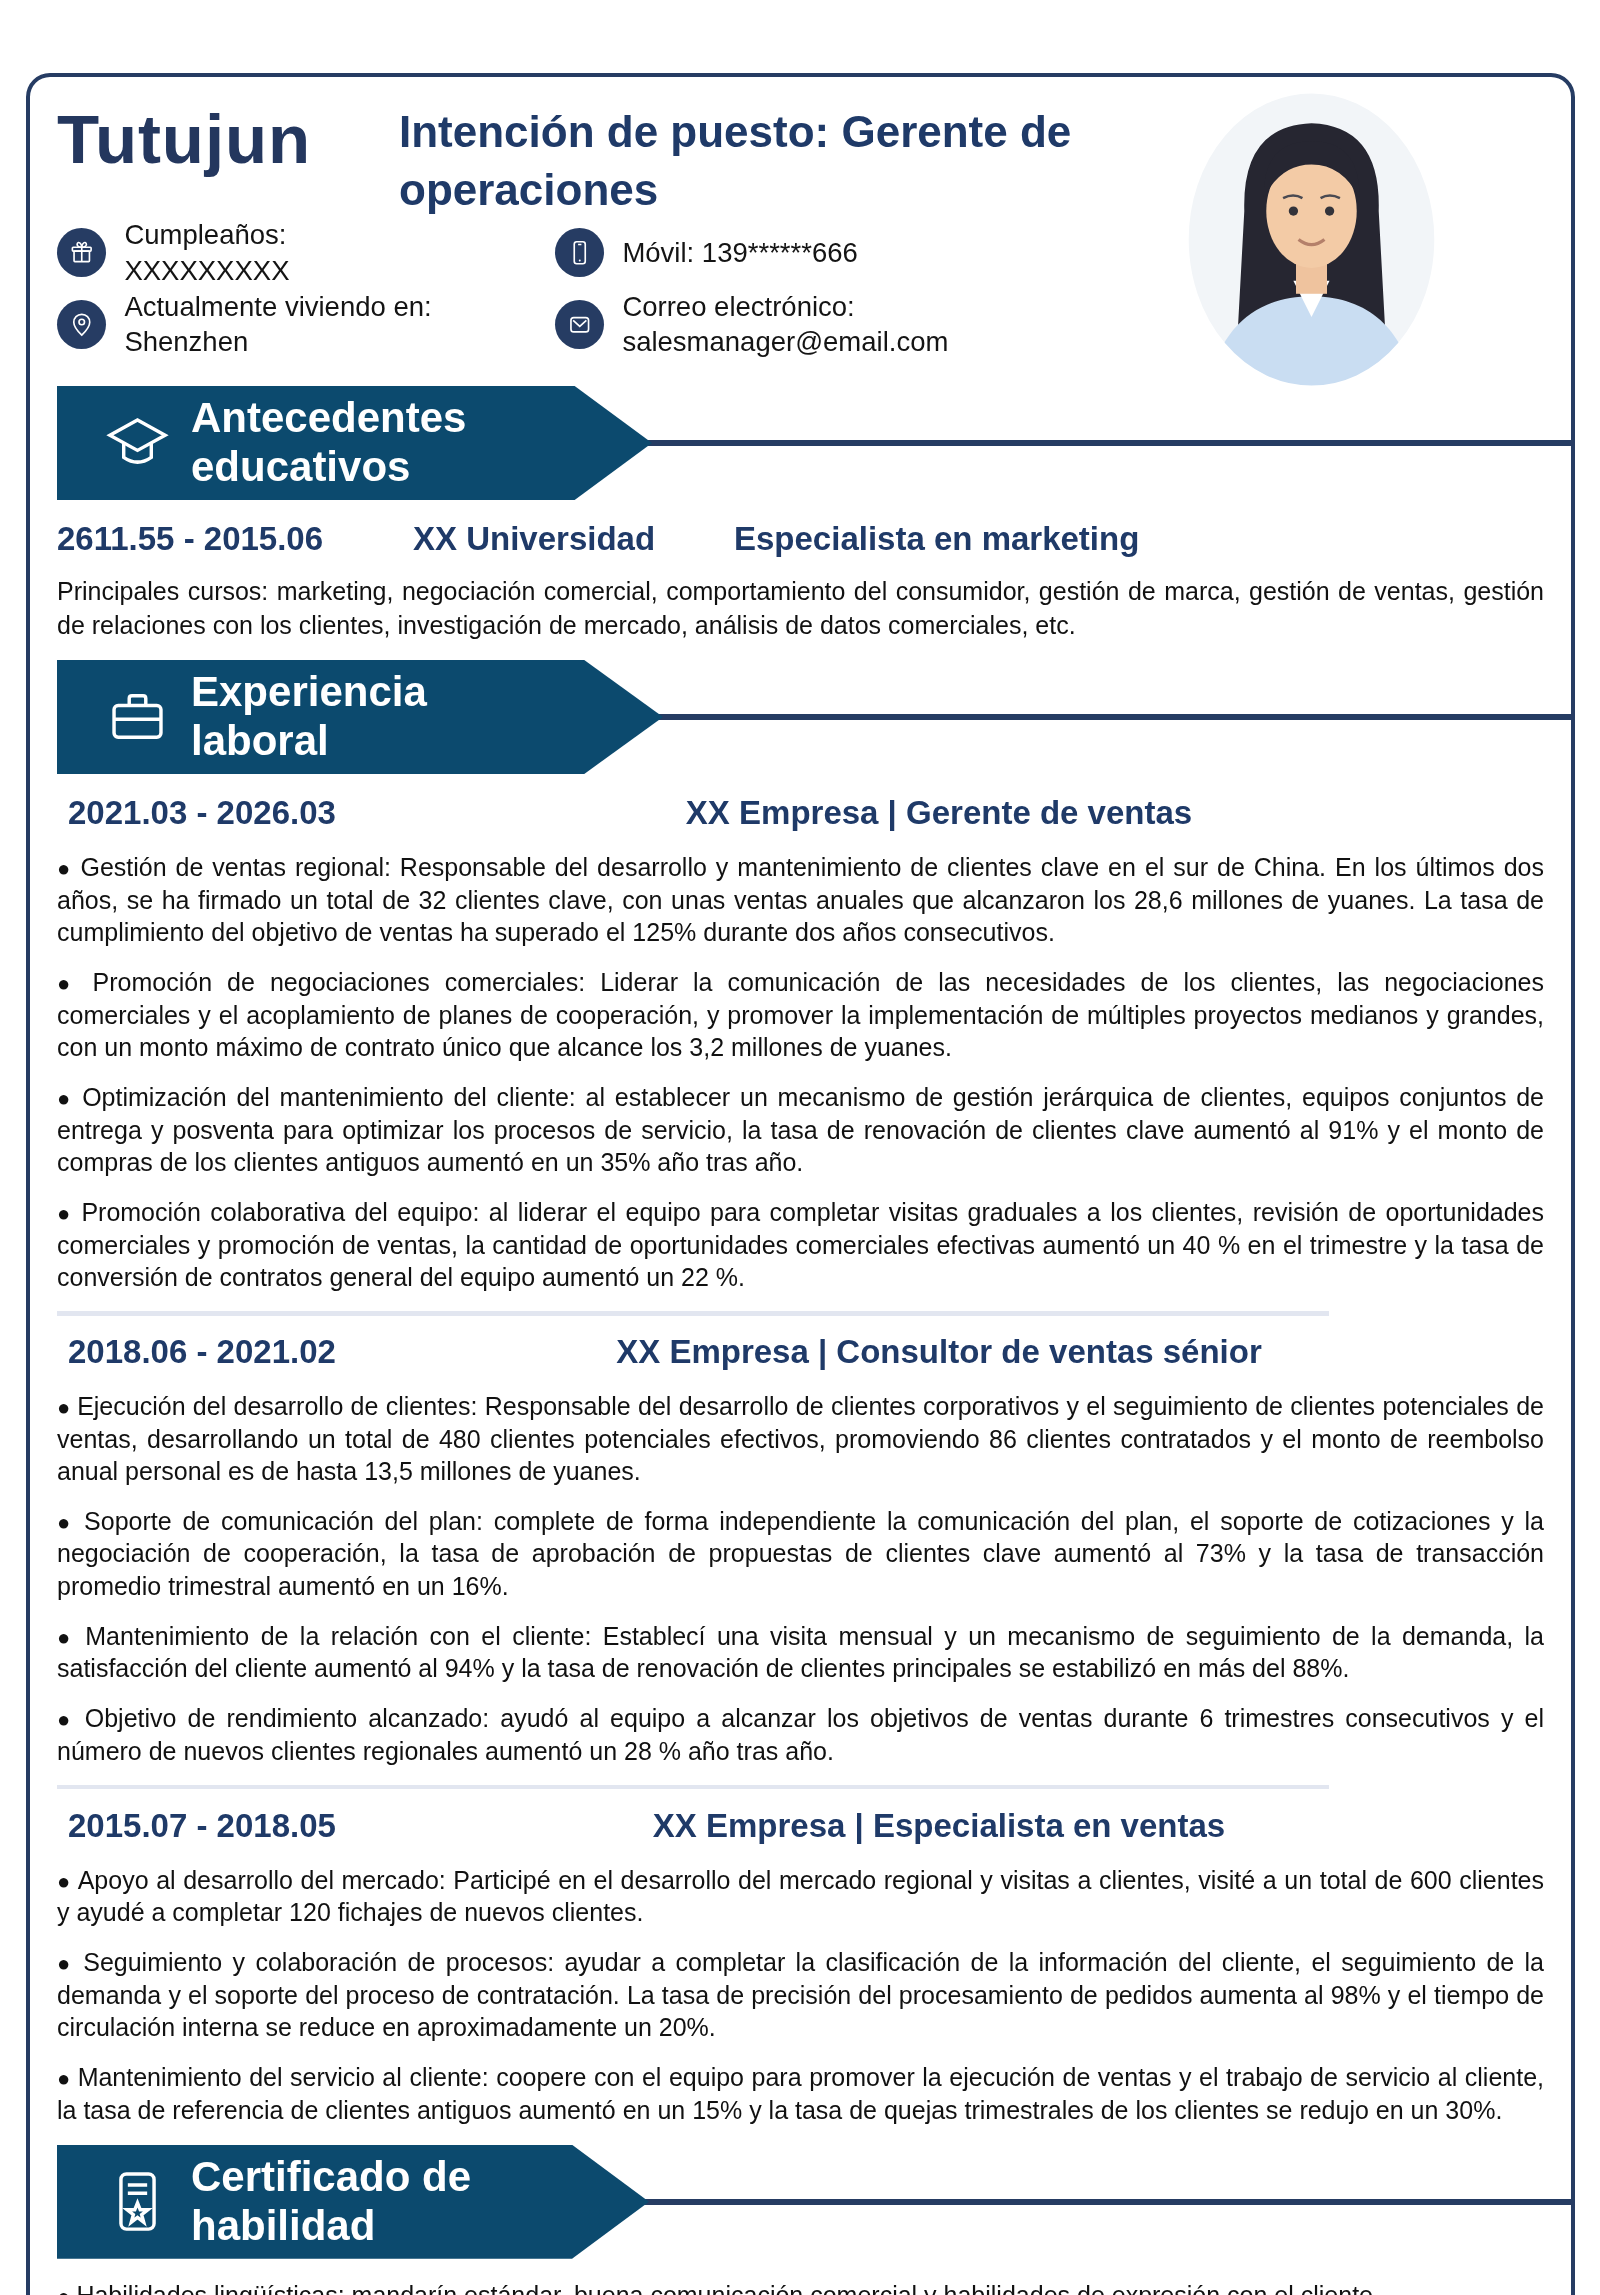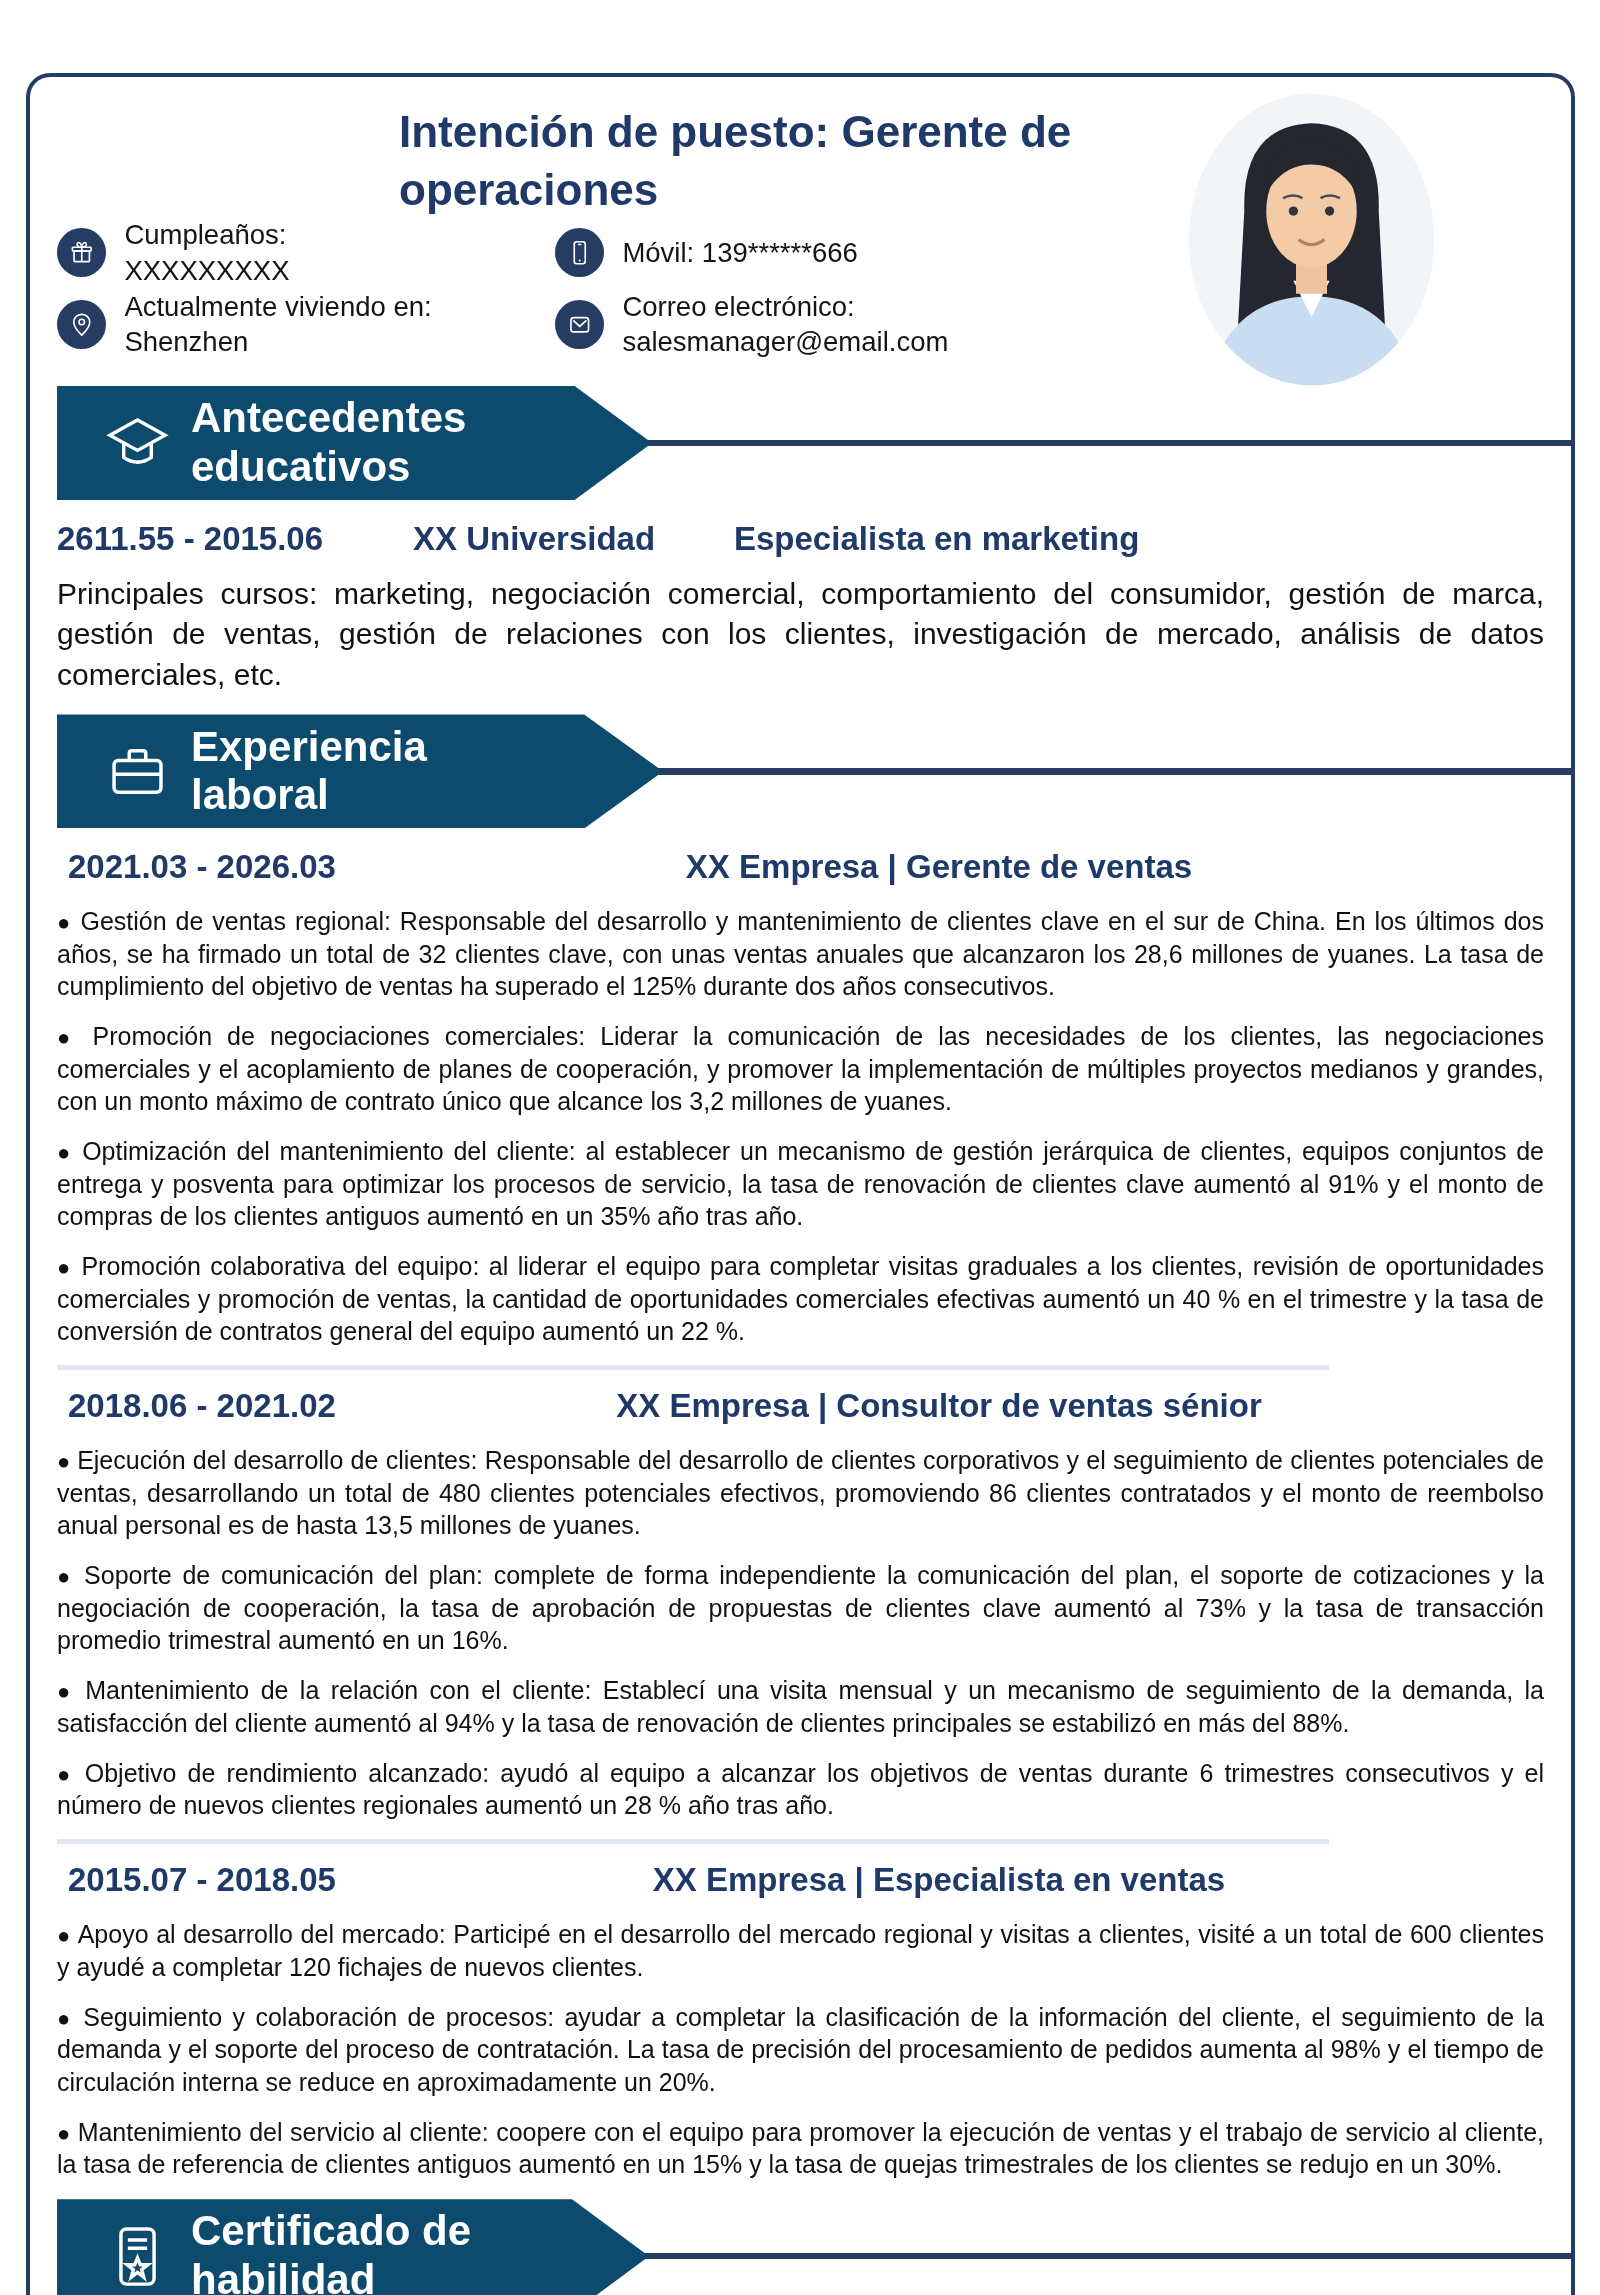--- a/index.html
+++ b/index.html
@@ -33,38 +33,39 @@
     clip-path:polygon(0 0, 87% 0, 100% 50%, 87% 100%, 0 100%); }
   .banner.w1 { width:595px; } .banner.w2 { width:606px; }
   .banner.w3 { width:592px; }
   .banner-icon { flex:none; display:flex; }
   .banner-icon svg { width:69px; height:69px; }
   .banner-label { font-size:42px; font-weight:bold; line-height:1.16; }
   .banner-label span { display:block; }
   
   .edu-row { display:grid; grid-template-columns:356px 321px auto;
     font-size:33px; font-weight:bold; color:#1F3A68; margin-bottom:15.6px; }
-  .courses { font-size:30px; line-height:1.36; color:#111; text-align:justify; }
+  .courses { font-size:25px; line-height:1.36; color:#111; text-align:justify; }
   
   .job-head { display:flex; align-items:baseline; font-size:33px;
     font-weight:bold; color:#1F3A68; margin:0 0 19px 11px; }
   .job-period { flex:none; width:404px; }
   .job-title { flex:1; text-align:center; padding-right:138px; }
   ul.bullets { list-style:none; }
   ul.bullets li { font-size:25px; line-height:1.3; color:#111;
     text-align:justify; margin-bottom:17.4px; }
   ul.bullets li::before { content:"\25CF\00A0"; font-size:22px; }
   .divider { height:4.6px; width:1272px; background:#E2E6F0; margin:13.8px 0 17.4px 0; }
 </style>
 </head>
 <body>
 
 <div class="card">
 
   <div class="header">
+    <div class="name">Tutujun</div>
     <div class="intent">Intención de puesto: Gerente de operaciones</div>
 
     <div class="contacts">
       <div class="contact">
         <span class="cicon">
           <svg viewBox="0 0 100 100" fill="none" stroke="#ffffff" stroke-width="6">
             <rect x="22" y="44" width="56" height="38" rx="3"></rect>
             <rect x="16" y="30" width="68" height="14" rx="3"></rect>
             <line x1="50" y1="30" x2="50" y2="82"></line>
             <path d="M50 30 C38 30 30 24 34 16 C38 9 48 14 50 28"></path>

